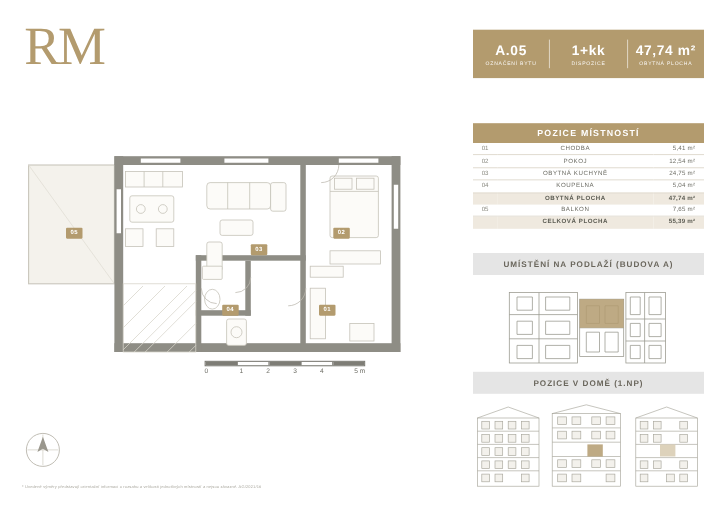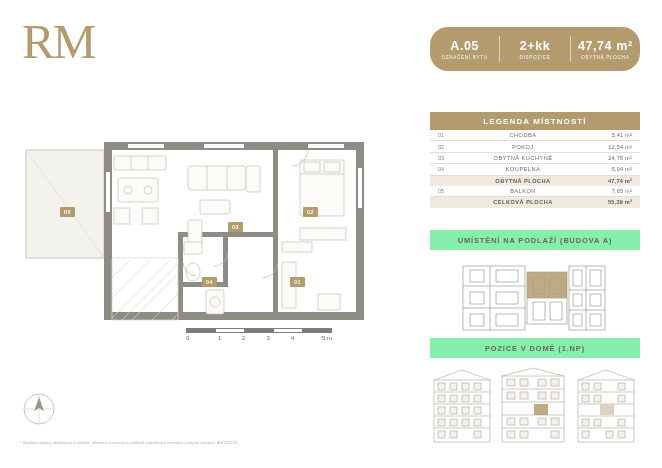--- a/index.html
+++ b/index.html
@@ -24,21 +24,21 @@
   .logo-text { margin-left:10px; margin-top:14px; }
   .logo-text div {
     font-size:11px; letter-spacing:2.4px; color:#6b6b63; line-height:14px;
     font-family:"Liberation Sans", sans-serif;
   }
 
   
   .badge {
     position:absolute; left:430px; top:27px; width:210px; height:44px;
     background:#b39b6e; color:#fff;
-    display:flex; align-items:center; justify-content:space-around;border-radius:18px;
+    display:flex; align-items:center; justify-content:space-around;
   }
   .badge .cell { text-align:center; flex:1; }
   .badge .big { font-size:12.5px; font-weight:bold; letter-spacing:.6px; line-height:14px; }
   .badge .sub { font-size:4.6px; letter-spacing:.7px; margin-top:2px; opacity:.92; }
   .badge .sep { width:1px; height:26px; background:rgba(255,255,255,.55); }
 
   
   .legend { position:absolute; left:430px; top:112px; width:210px; }
   .legend-head {
     background:#b39b6e; color:#fff; text-align:center;
@@ -48,21 +48,21 @@
   table.legend-tbl td { padding:2.2px 0; color:#6d6d65; }
   table.legend-tbl td.num { width:22px; text-align:center; color:#8a8a80; }
   table.legend-tbl td.nm { text-align:center; letter-spacing:.5px; }
   table.legend-tbl td.ar { width:46px; text-align:right; padding-right:8px; letter-spacing:.2px; }
   table.legend-tbl tr.row-line td { border-bottom:1px solid #e3ded4; }
   table.legend-tbl tr.hl td { background:#efe9df; font-weight:bold; color:#5c5c53; }
   table.legend-tbl tr.total td { background:#efe9df; font-weight:bold; color:#5c5c53; border-top:1px solid #ddd6c9; }
 
   
   .sec-title {
-    background:#86efac; color:#6a665c; text-align:center;
+    background:#e5e5e5; color:#6a665c; text-align:center;
     font-size:7.4px; font-weight:bold; letter-spacing:.9px; padding:6px 0 5px;
   }
   .floor-box { position:absolute; left:430px; top:230px; width:210px; }
   .floor-img { margin-top:6px; height:86px; position:relative; }
 
   .house-box { position:absolute; left:430px; top:338px; width:210px; }
   .house-img { margin-top:8px; height:86px; position:relative; display:flex; gap:6px; justify-content:space-between; }
 
   
   .plan { position:absolute; left:18px; top:112px; width:380px; height:250px; }
@@ -101,32 +101,32 @@
     <div class="logo-mark">RM</div>
   </div>
 
   <div class="badge">
     <div class="cell">
       <div class="big">A.05</div>
       <div class="sub">OZNAČENÍ BYTU</div>
     </div>
     <div class="sep"></div>
     <div class="cell">
-      <div class="big">2+kk</div>
+      <div class="big">1+kk</div>
       <div class="sub">DISPOZICE</div>
     </div>
     <div class="sep"></div>
     <div class="cell">
       <div class="big">47,74 m²</div>
       <div class="sub">OBYTNÁ PLOCHA</div>
     </div>
   </div>
 
   <div class="legend">
-    <div class="legend-head">LEGENDA MÍSTNOSTÍ</div>
+    <div class="legend-head">POZICE MÍSTNOSTÍ</div>
     <table class="legend-tbl">
       <tbody>
           <tr class="row-line">
         <td class="num">01</td>
         <td class="nm">CHODBA</td>
         <td class="ar">5,41 m²</td>
       </tr>
       <tr class="row-line">
         <td class="num">02</td>
         <td class="nm">POKOJ</td>

